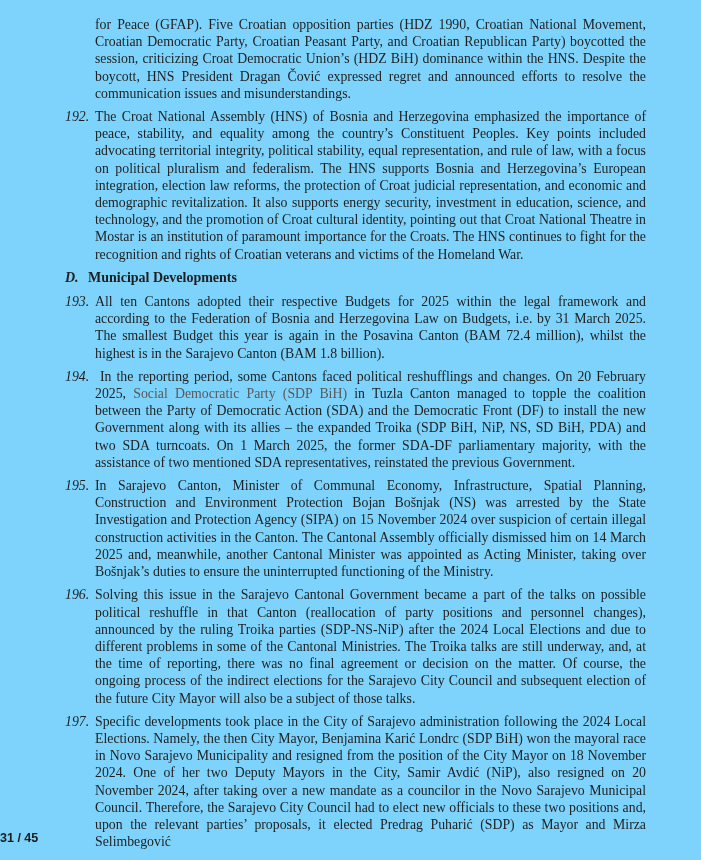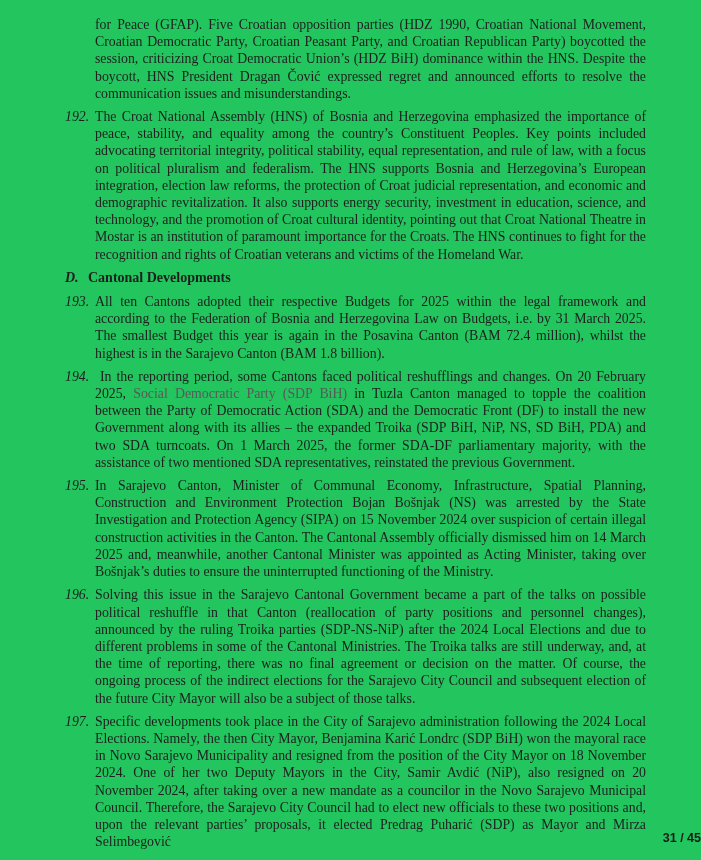--- a/index.html
+++ b/index.html
@@ -9,21 +9,21 @@
     height: 860px;
     position: relative;
     overflow: hidden;
     font-family: "Liberation Serif", serif;
     color: #1f1f1f;
   }
   .page {
     position: relative;
     width: 701px;
     height: 860px;
-    background: #22c55e;
+    background: #7dd3fc;
   }
   .content {
     position: absolute;
     left: 65px;
     top: 16px;
     width: 581px;
   }
   .para {
     font-size: 13.8px;
     line-height: 17.2px;
@@ -42,38 +42,38 @@
     font-weight: bold;
     margin: 2px 0 7px 0;
     color: #1f1f1f;
   }
   .highlight { color: #595959; }
   .footer {
     position: absolute;
     top: 831px;
     left: 0;
     width: 701px;
-    text-align: right;
+    text-align: left;
     font-family: "Liberation Sans", sans-serif;
     font-weight: bold;
     font-size: 12.5px;
     color: #1a1a1a;
   }
 </style>
 </head>
 <body>
 
 <div class="page">
   <main class="content">
 
     <p class="para indent-only">for Peace (GFAP). Five Croatian opposition parties (HDZ 1990, Croatian National Movement, Croatian Democratic Party, Croatian Peasant Party, and Croatian Republican Party) boycotted the session, criticizing Croat Democratic Union’s (HDZ BiH) dominance within the HNS. Despite the boycott, HNS President Dragan Čović expressed regret and announced efforts to resolve the communication issues and misunderstandings.</p>
 
     <p class="para numbered"><span class="num">192.</span><span>The Croat National Assembly (HNS) of Bosnia and Herzegovina emphasized the importance of peace, stability, and equality among the country’s Constituent Peoples. Key points included advocating territorial integrity, political stability, equal representation, and rule of law, with a focus on political pluralism and federalism. The HNS supports Bosnia and Herzegovina’s European integration, election law reforms, the protection of Croat judicial representation, and economic and demographic revitalization. It also supports energy security, investment in education, science, and technology, and the promotion of Croat cultural identity, pointing out that Croat National Theatre in Mostar is an institution of paramount importance for the Croats. The HNS continues to fight for the recognition and rights of Croatian veterans and victims of the Homeland War.</span></p>
 
-    <h2 class="heading"><span class="num">D.</span><span>Cantonal Developments</span></h2>
+    <h2 class="heading"><span class="num">D.</span><span>Municipal Developments</span></h2>
 
     <p class="para numbered"><span class="num">193.</span><span>All ten Cantons adopted their respective Budgets for 2025 within the legal framework and according to the Federation of Bosnia and Herzegovina Law on Budgets, i.e. by 31 March 2025. The smallest Budget this year is again in the Posavina Canton (BAM 72.4 million), whilst the highest is in the Sarajevo Canton (BAM 1.8 billion).</span></p>
 
     <p class="para numbered"><span class="num">194.</span><span>&nbsp;In the reporting period, some Cantons faced political reshufflings and changes. On 20 February 2025, </span><span class="highlight" style="color: rgb(89, 89, 89);">Social Democratic Party (SDP BiH)</span><span> in Tuzla Canton managed to topple the coalition between the Party of Democratic Action (SDA) and the Democratic Front (DF) to install the new Government along with its allies – the expanded Troika (SDP BiH, NiP, NS, SD BiH, PDA) and two SDA turncoats. On 1 March 2025, the former SDA-DF parliamentary majority, with the assistance of two mentioned SDA representatives, reinstated the previous Government.</span></p>
 
     <p class="para numbered"><span class="num">195.</span><span>In Sarajevo Canton, Minister of Communal Economy, Infrastructure, Spatial Planning, Construction and Environment Protection Bojan Bošnjak (NS) was arrested by the State Investigation and Protection Agency (SIPA) on 15 November 2024 over suspicion of certain illegal construction activities in the Canton. The Cantonal Assembly officially dismissed him on 14 March 2025 and, meanwhile, another Cantonal Minister was appointed as Acting Minister, taking over Bošnjak’s duties to ensure the uninterrupted functioning of the Ministry.</span></p>
 
     <p class="para numbered"><span class="num">196.</span><span>Solving this issue in the Sarajevo Cantonal Government became a part of the talks on possible political reshuffle in that Canton (reallocation of party positions and personnel changes), announced by the ruling Troika parties (SDP-NS-NiP) after the 2024 Local Elections and due to different problems in some of the Cantonal Ministries. The Troika talks are still underway, and, at the time of reporting, there was no final agreement or decision on the matter. Of course, the ongoing process of the indirect elections for the Sarajevo City Council and subsequent election of the future City Mayor will also be a subject of those talks.</span></p>
 
     <p class="para numbered"><span class="num">197.</span><span>Specific developments took place in the City of Sarajevo administration following the 2024 Local Elections. Namely, the then City Mayor, Benjamina Karić Londrc (SDP BiH) won the mayoral race in Novo Sarajevo Municipality and resigned from the position of the City Mayor on 18 November 2024. One of her two Deputy Mayors in the City, Samir Avdić (NiP), also resigned on 20 November 2024, after taking over a new mandate as a councilor in the Novo Sarajevo Municipal Council. Therefore, the Sarajevo City Council had to elect new officials to these two positions and, upon the relevant parties’ proposals, it elected Predrag Puharić (SDP) as Mayor and Mirza Selimbegović</span></p>

